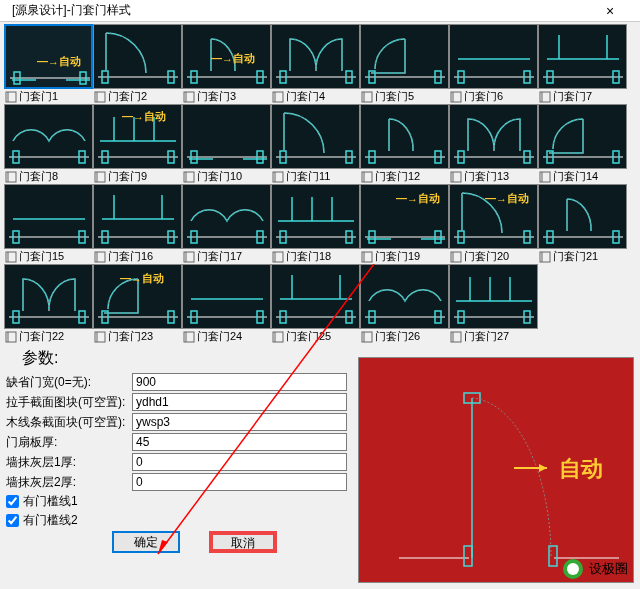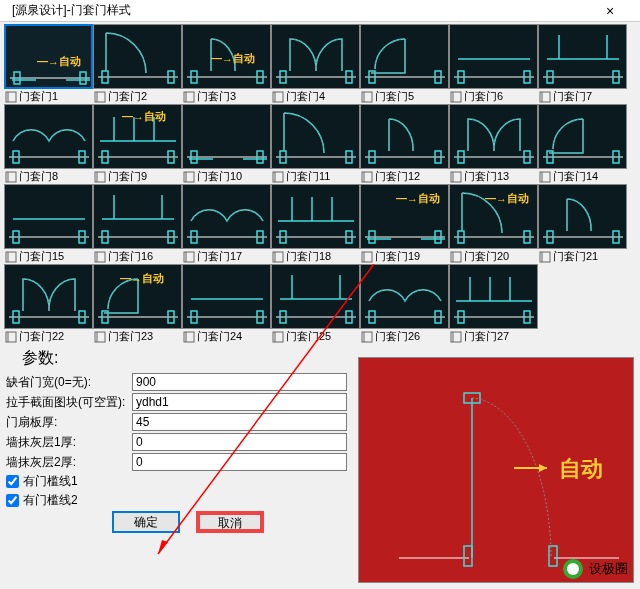--- a/index.html
+++ b/index.html
@@ -16,21 +16,21 @@
 .sw{stroke:#40d9d9;stroke-width:1.5;fill:none}
 .sd{stroke:#888;stroke-dasharray:2 2;fill:none}
 .swt{stroke:#fff;stroke-width:1;fill:none}
 .params{padding:2px 6px 4px 6px}
 .params .hdr{font-size:16px;margin:2px 0 4px 16px}
 .prow{display:flex;align-items:center;margin:2px 0;gap:4px}
 .prow label{width:122px;font-size:12px;text-align:left}
 .prow input[type=text]{width:215px;height:18px;border:1px solid #7a7a7a;padding:0 3px;font-size:12px;background:#fff}
 .chk{display:flex;align-items:center;gap:4px;margin:2px 0}
 .chk input{width:13px;height:13px}
-.btns{padding-left:106px;display:flex;gap:16px}
+.btns{padding-left:106px;display:flex;gap:29px}
 .btns button{width:68px;height:22px;border:4px solid #ef4444;background:#e6e6e6;font-size:12px;cursor:pointer}
 .btns button.primary{border:2px solid #0078d7}
 .preview{position:absolute;right:6px;bottom:6px;width:276px;height:226px;background:#b91c1c;border:1px solid #888}
 .preview .auto2{position:absolute;right:30px;top:96px;color:#ffcc33;font-size:22px;font-weight:bold}
 .arrow{position:absolute;left:154px;top:264px;pointer-events:none;width:230px;height:300px}
 .watermark{position:absolute;right:12px;bottom:10px;color:#000000;font-size:13px;display:flex;align-items:center;gap:6px}
 .wmicon{width:20px;height:20px;border-radius:50%;background:#3a3;display:inline-block;position:relative}
 .wmicon:before{content:"";position:absolute;inset:4px;border-radius:50%;background:#fff}
 .lower{display:flex}
 </style>
@@ -522,20 +522,24 @@
 <div class="lower">
   <div class="params">
     <div class="hdr">参数:</div>
     <div class="prow">
         <label>缺省门宽(0=无):</label>
         <input type="text" value="900" style="">
       </div>
     <div class="prow">
         <label>拉手截面图块(可空置):</label>
         <input type="text" value="ydhd1" style="">
+      </div>
+    <div class="prow">
+        <label>木线条截面块(可空置):</label>
+        <input type="text" value="ywsp3" style="">
       </div>
     <div class="prow">
         <label>门扇板厚:</label>
         <input type="text" value="45" style="">
       </div>
     <div class="prow">
         <label>墙抹灰层1厚:</label>
         <input type="text" value="0" style="">
       </div>
     <div class="prow">

